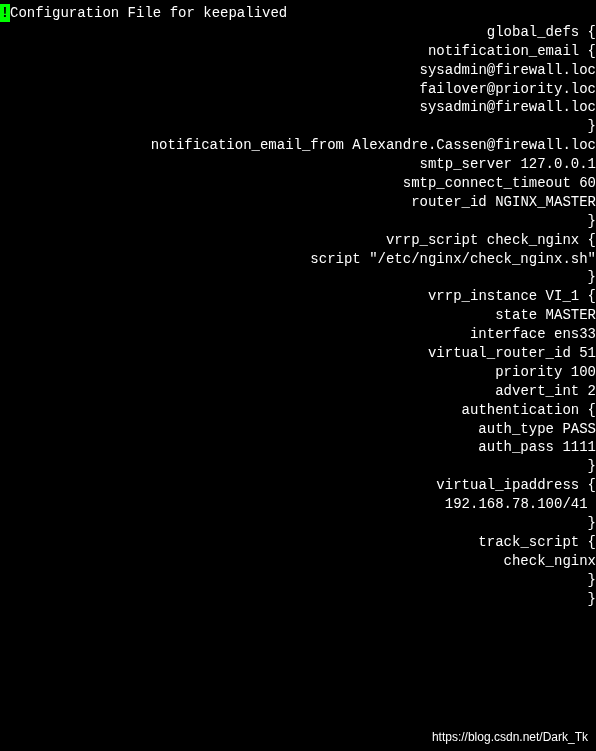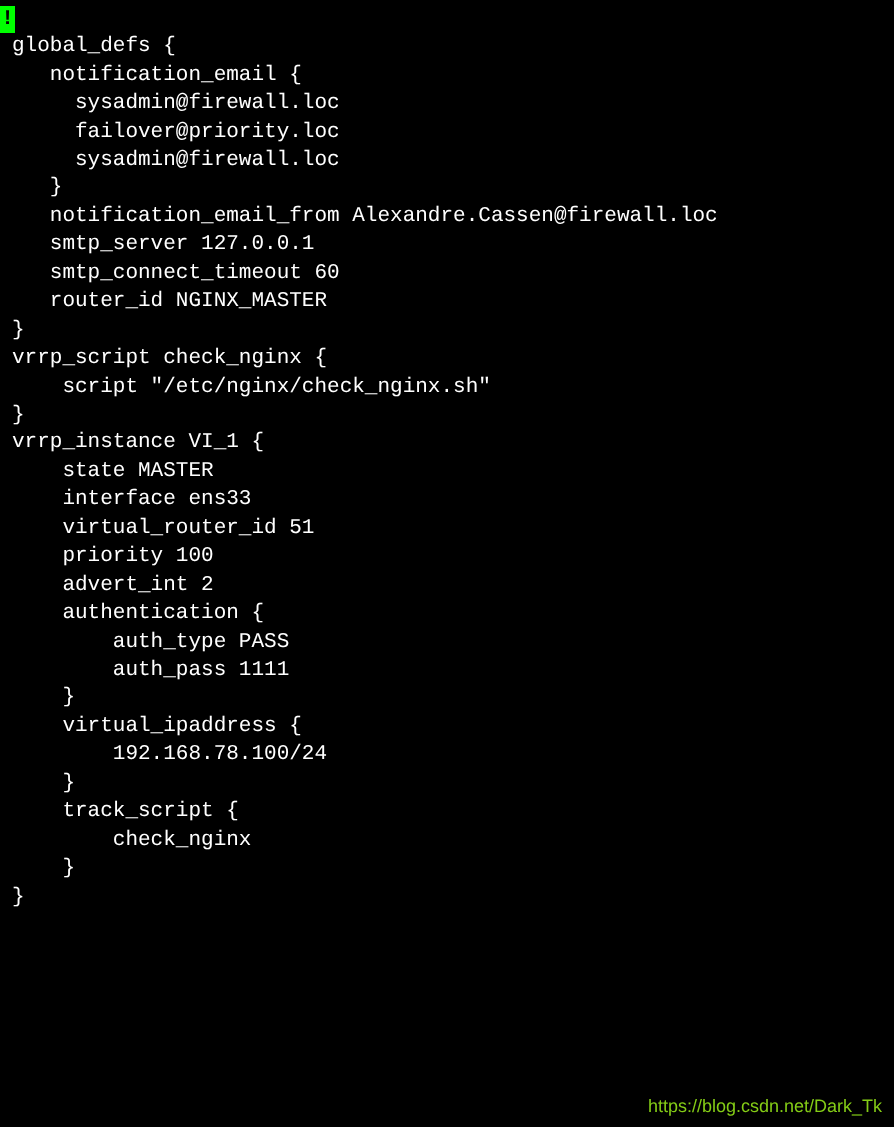--- a/index.html
+++ b/index.html
@@ -15,20 +15,21 @@
       line-height: 1.35;
       width: 596px;
       height: 751px;
       position: relative;
       padding: 4px 0;
       overflow: hidden;
     }
     .line {
       white-space: pre;
       padding-left: 8px;
+      text-align: right;
     }
     .first-line {
       display: flex;
       align-items: center;
       padding-left: 0;
     }
     .marker {
       background: #00ff00;
       color: #000;
       font-weight: bold;
@@ -36,30 +37,31 @@
       height: 18px;
       display: inline-flex;
       align-items: center;
       justify-content: center;
       margin-right: 0;
     }
     .watermark {
       position: absolute;
       bottom: 6px;
       right: 8px;
-      color: #84cc16;
+      color: #ffffff;
       font-family: Arial, sans-serif;
       font-size: 12px;
     }
   </style>
 </head>
 <body>
 
 <div class="first-line">
   <span class="marker">!</span>
+  <span> Configuration File for keepalived</span>
 </div>
 <div class="line"></div>
 <div class="line">global_defs {</div>
 <div class="line">   notification_email {</div>
 <div class="line">     sysadmin@firewall.loc</div>
 <div class="line">     failover@priority.loc</div>
 <div class="line">     sysadmin@firewall.loc</div>
 <div class="line">   }</div>
 <div class="line">   notification_email_from Alexandre.Cassen@firewall.loc</div>
 <div class="line">   smtp_server 127.0.0.1</div>
@@ -76,20 +78,20 @@
 <div class="line">    state MASTER</div>
 <div class="line">    interface ens33</div>
 <div class="line">    virtual_router_id 51</div>
 <div class="line">    priority 100</div>
 <div class="line">    advert_int 2</div>
 <div class="line">    authentication {</div>
 <div class="line">        auth_type PASS</div>
 <div class="line">        auth_pass 1111</div>
 <div class="line">    }</div>
 <div class="line">    virtual_ipaddress {</div>
-<div class="line">        192.168.78.100/24 </div>
+<div class="line">        192.168.78.100/41 </div>
 <div class="line">    }</div>
 <div class="line">    track_script {</div>
 <div class="line">        check_nginx</div>
 <div class="line">    }</div>
 <div class="line">}</div>
 
 <div class="watermark">https://blog.csdn.net/Dark_Tk</div>
 
 </body></html>

